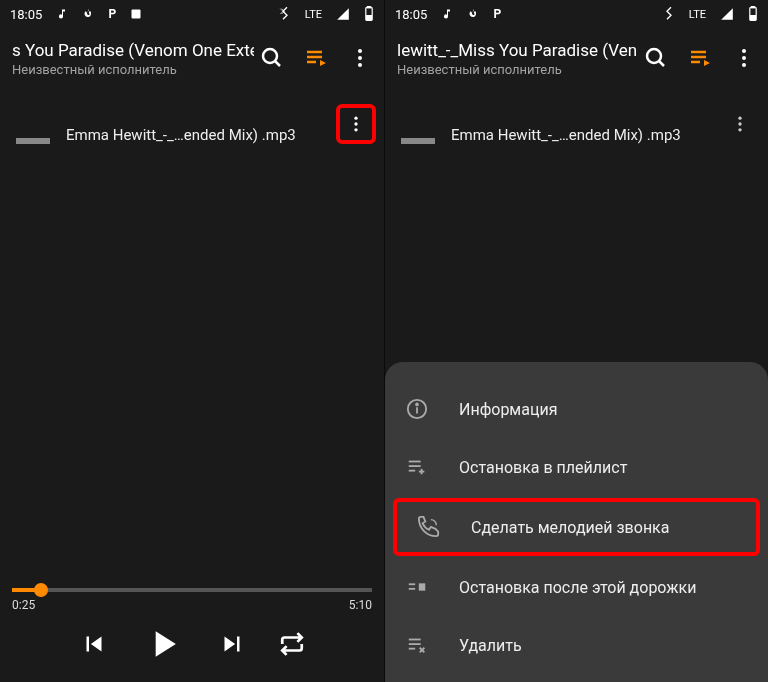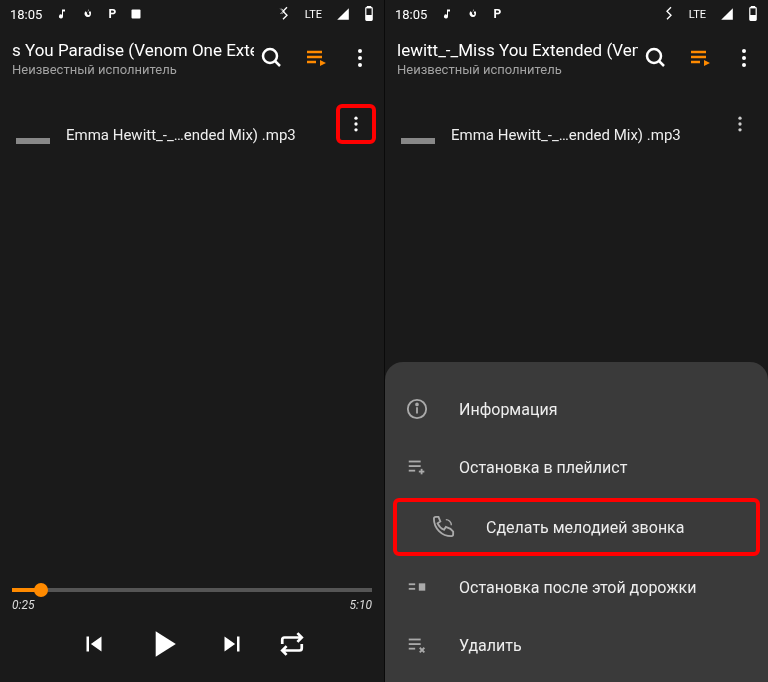--- a/index.html
+++ b/index.html
@@ -96,21 +96,20 @@
   align-items: center;
   justify-content: center;
 }
 .red-box {
   border: 4px solid #ff0000;
   border-radius: 6px;
 }
 .player-bar {
   margin-top: auto;
   padding: 8px 12px 16px;
-  font-style: italic;
 }
 .seek {
   position: relative;
   height: 4px;
   background: #555;
   margin: 0 0 6px;
 }
 .seek-fill {
   position: absolute;
   left: 0; top: 0; bottom: 0;
@@ -167,21 +166,20 @@
   height: 28px;
   display: flex;
   align-items: center;
   justify-content: center;
   margin-right: 28px;
   color: #aaa;
 }
 .menu-label { font-size: 16px; text-align: right; }
 .highlight-wrap {
   margin: 2px 8px;
-  padding-left: 15px;
 }
 </style>
 </head>
 <body>
 
 <div class="screen">
   <div class="status-bar">
     <div class="status-left">
       <span>18:05</span>
       <svg width="12" height="12" viewBox="0 0 24 24" fill="#fff">
@@ -311,21 +309,21 @@
       <svg width="10" height="16" viewBox="0 0 12 20" fill="none" stroke="#fff" stroke-width="1.5">
           <rect x="2" y="2" width="8" height="16" rx="1"></rect>
           <rect x="4" y="0" width="4" height="2" fill="#fff"></rect>
           <rect x="3" y="12" width="6" height="5" fill="#fff"></rect>
         </svg>
     </div>
   </div>
 
   <div class="header">
     <div class="header-titles">
-      <div class="header-title">lewitt_-_Miss You Extended (Ven</div>
+      <div class="header-title">lewitt_-_Miss You Paradise (Ven</div>
       <div class="header-sub">Неизвестный исполнитель</div>
     </div>
     <div class="header-actions">
       <div class="icon-btn">
         <svg width="24" height="24" viewBox="0 0 24 24" fill="none" stroke="#fff" stroke-width="2.5">
             <circle cx="10" cy="10" r="7"></circle>
             <line x1="20" y1="20" x2="15" y2="15"></line>
           </svg>
       </div>
       <div class="icon-btn icon-orange">

